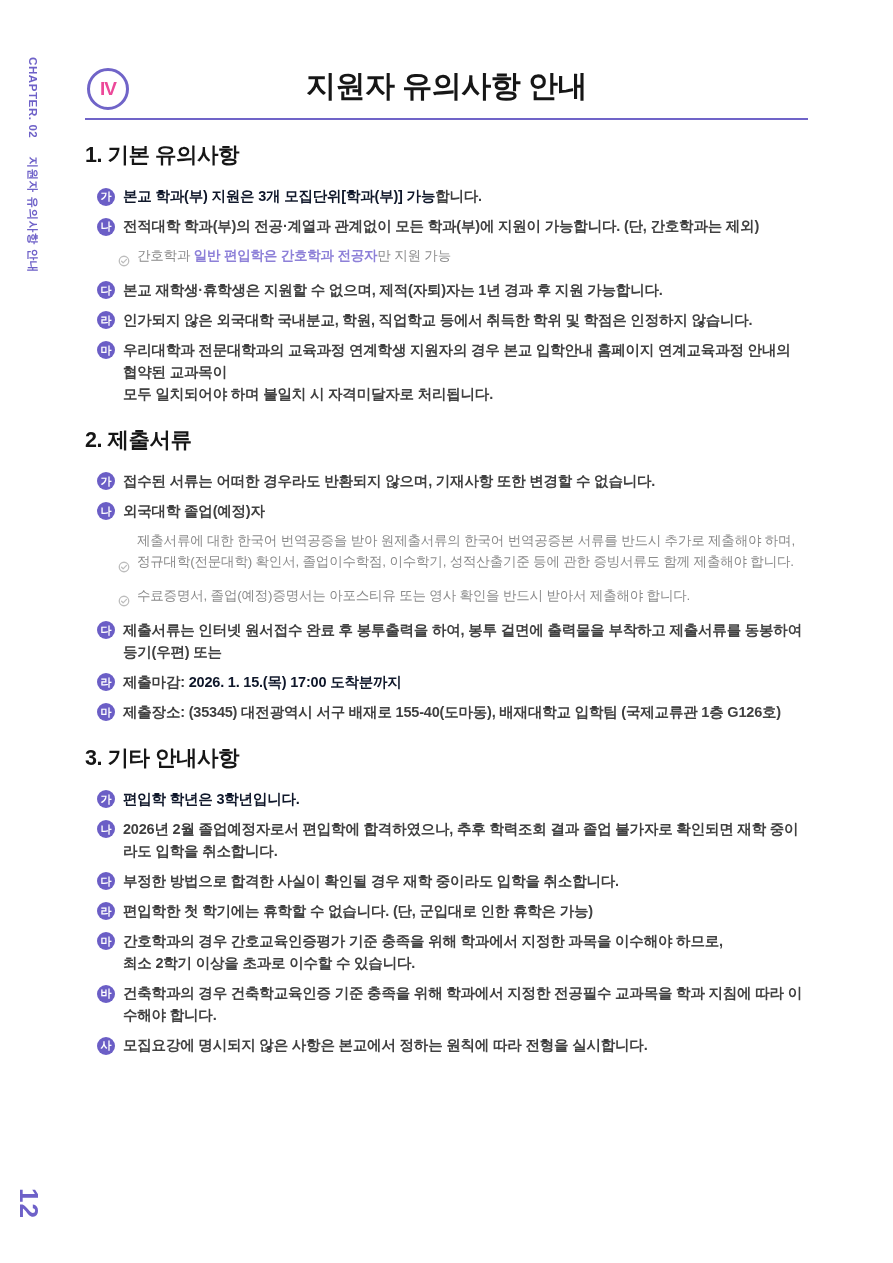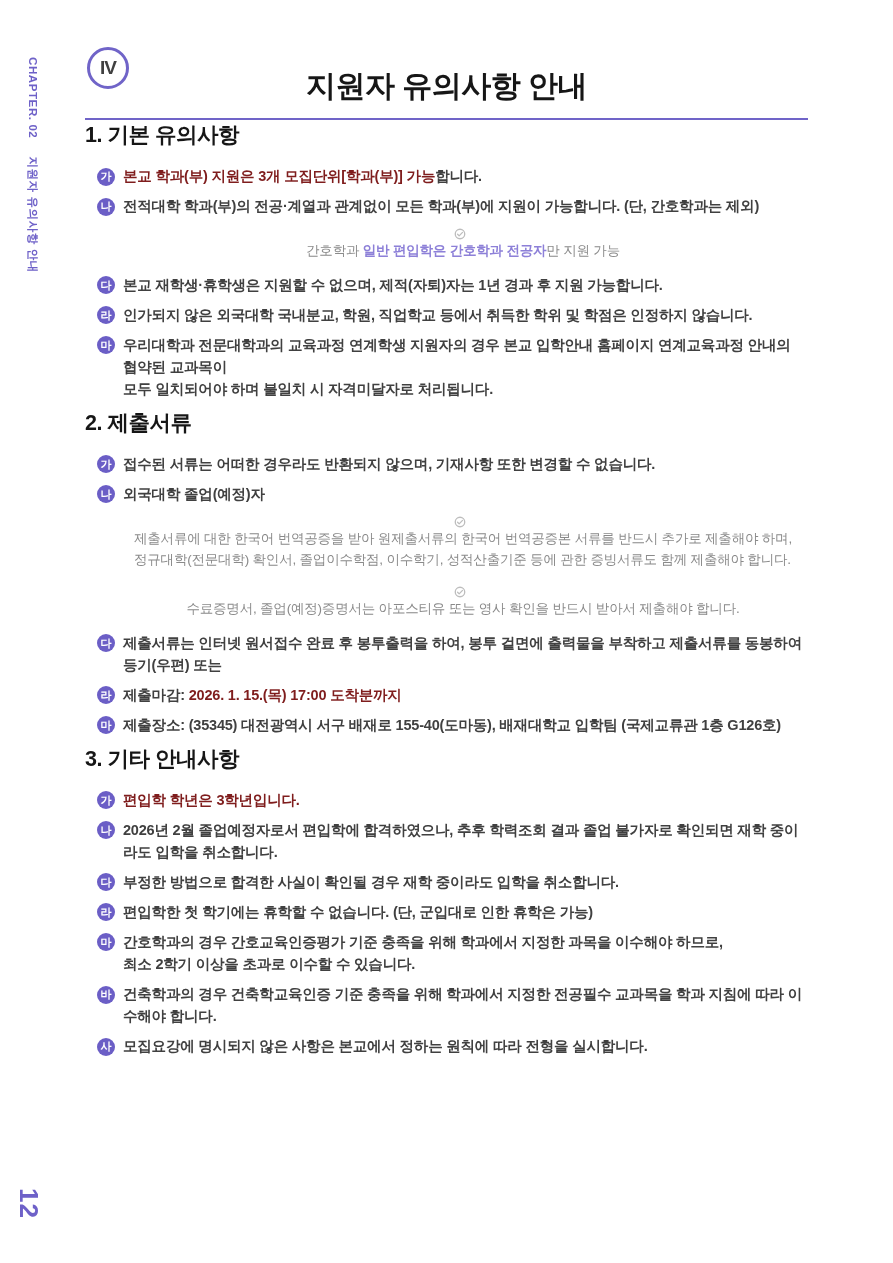--- a/index.html
+++ b/index.html
@@ -27,58 +27,58 @@
     transform:rotate(90deg);transform-origin:top left;
     font-size:26px;font-weight:800;letter-spacing:1px;
     color:#6e61c8;white-space:nowrap;
   }
 
   
   .content{position:absolute;left:85px;right:85px;top:0;}
 
   header{position:relative;height:118px;border-bottom:2px solid #7064c8;}
   .chapter-badge{
-    position:absolute;left:2px;top:47px;
+    position:absolute;left:2px;top:68px;
     width:36px;height:36px;border-radius:50%;
     border:3px solid #7064c8;
     display:flex;align-items:center;justify-content:center;
-    color:#404040;font-weight:800;font-size:19px;letter-spacing:-1px;
+    color:#ec4899;font-weight:800;font-size:19px;letter-spacing:-1px;
   }
   h1.page-title{
     margin:0;padding-top:66px;
     text-align:center;
     font-size:30px;font-weight:800;color:#161616;
     letter-spacing:-.5px;
   }
 
-  section{}
+  section{margin-top:20px;}
   section + section{}
   h2.section-heading{
     margin:0 0 16px 0;
     font-size:21.5px;font-weight:800;color:#161616;letter-spacing:-.5px;
   }
   .items{margin-left:12px;}
 
   .item{display:flex;align-items:flex-start;margin-bottom:8px;}
   .badge{
     flex:0 0 auto;
     width:18px;height:18px;border-radius:50%;
     background:#6b5ec6;color:#ffffff;
     display:inline-flex;align-items:center;justify-content:center;
     font-size:11px;font-weight:700;
     margin-right:8px;margin-top:2.5px;
   }
   .item-text{font-size:14.5px;font-weight:700;line-height:1.52;letter-spacing:-.2px;}
   .item-text .line{display:block;}
   .seg-b{color:#404040;}
-  .seg-p{color:#7f1d1d;}
+  .seg-p{color:#0f172a;}
   .seg-pl{color:#8d80d8;font-weight:700;}
   .seg-g{color:#8a8a8a;font-weight:400;}
 
-  .note{display:flex;align-items:center;margin:5px 0 12px 21px;flex-direction:column;}
+  .note{display:flex;align-items:flex-end;margin:5px 0 12px 21px;}
   .note .check{flex:0 0 auto;margin:3px 7px 0 0;line-height:0;}
   .note-text{font-size:13.5px;font-weight:400;line-height:1.6;letter-spacing:-.2px;color:#8a8a8a;}
   .note-text .line{display:block;}
 </style>
 </head>
 <body>
 
 <div class="page">
 
   <div class="side-chapter">

